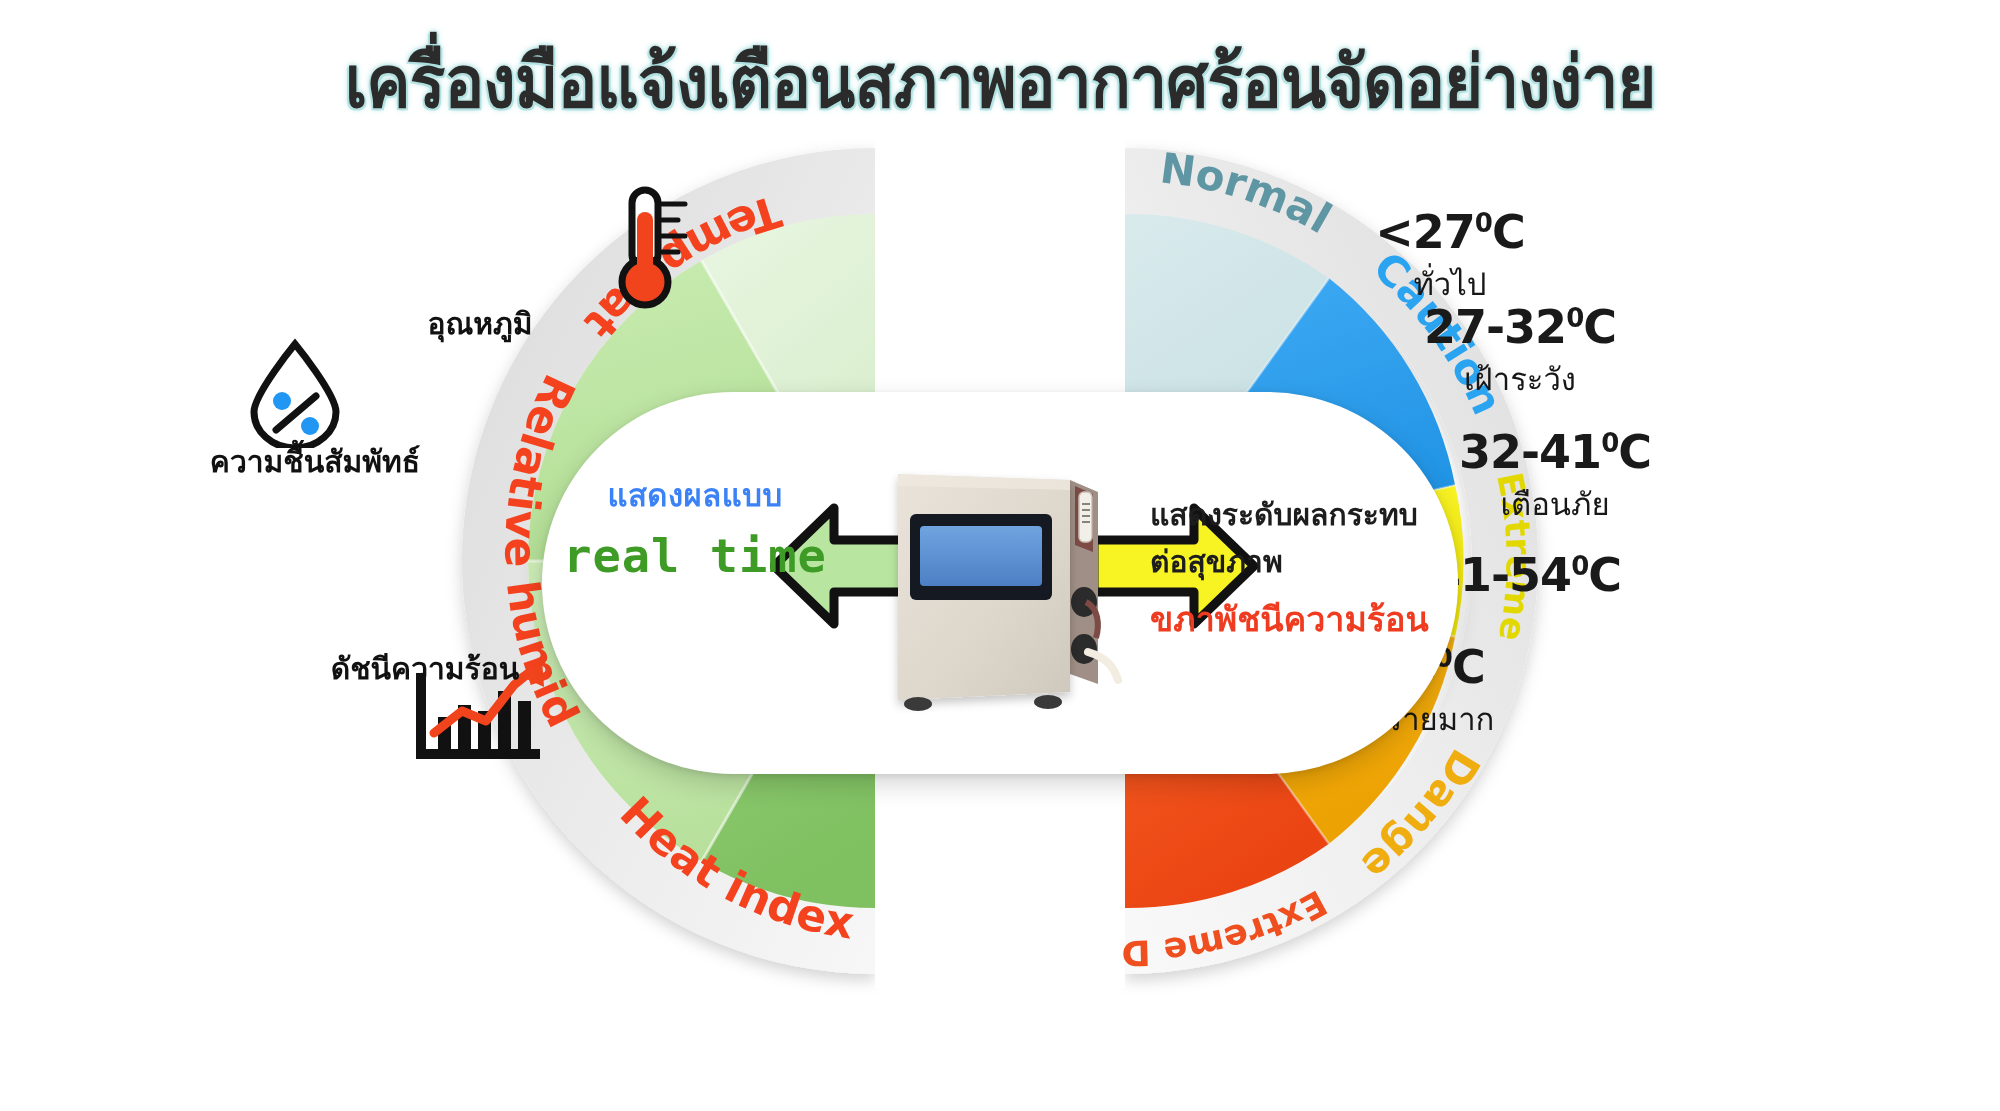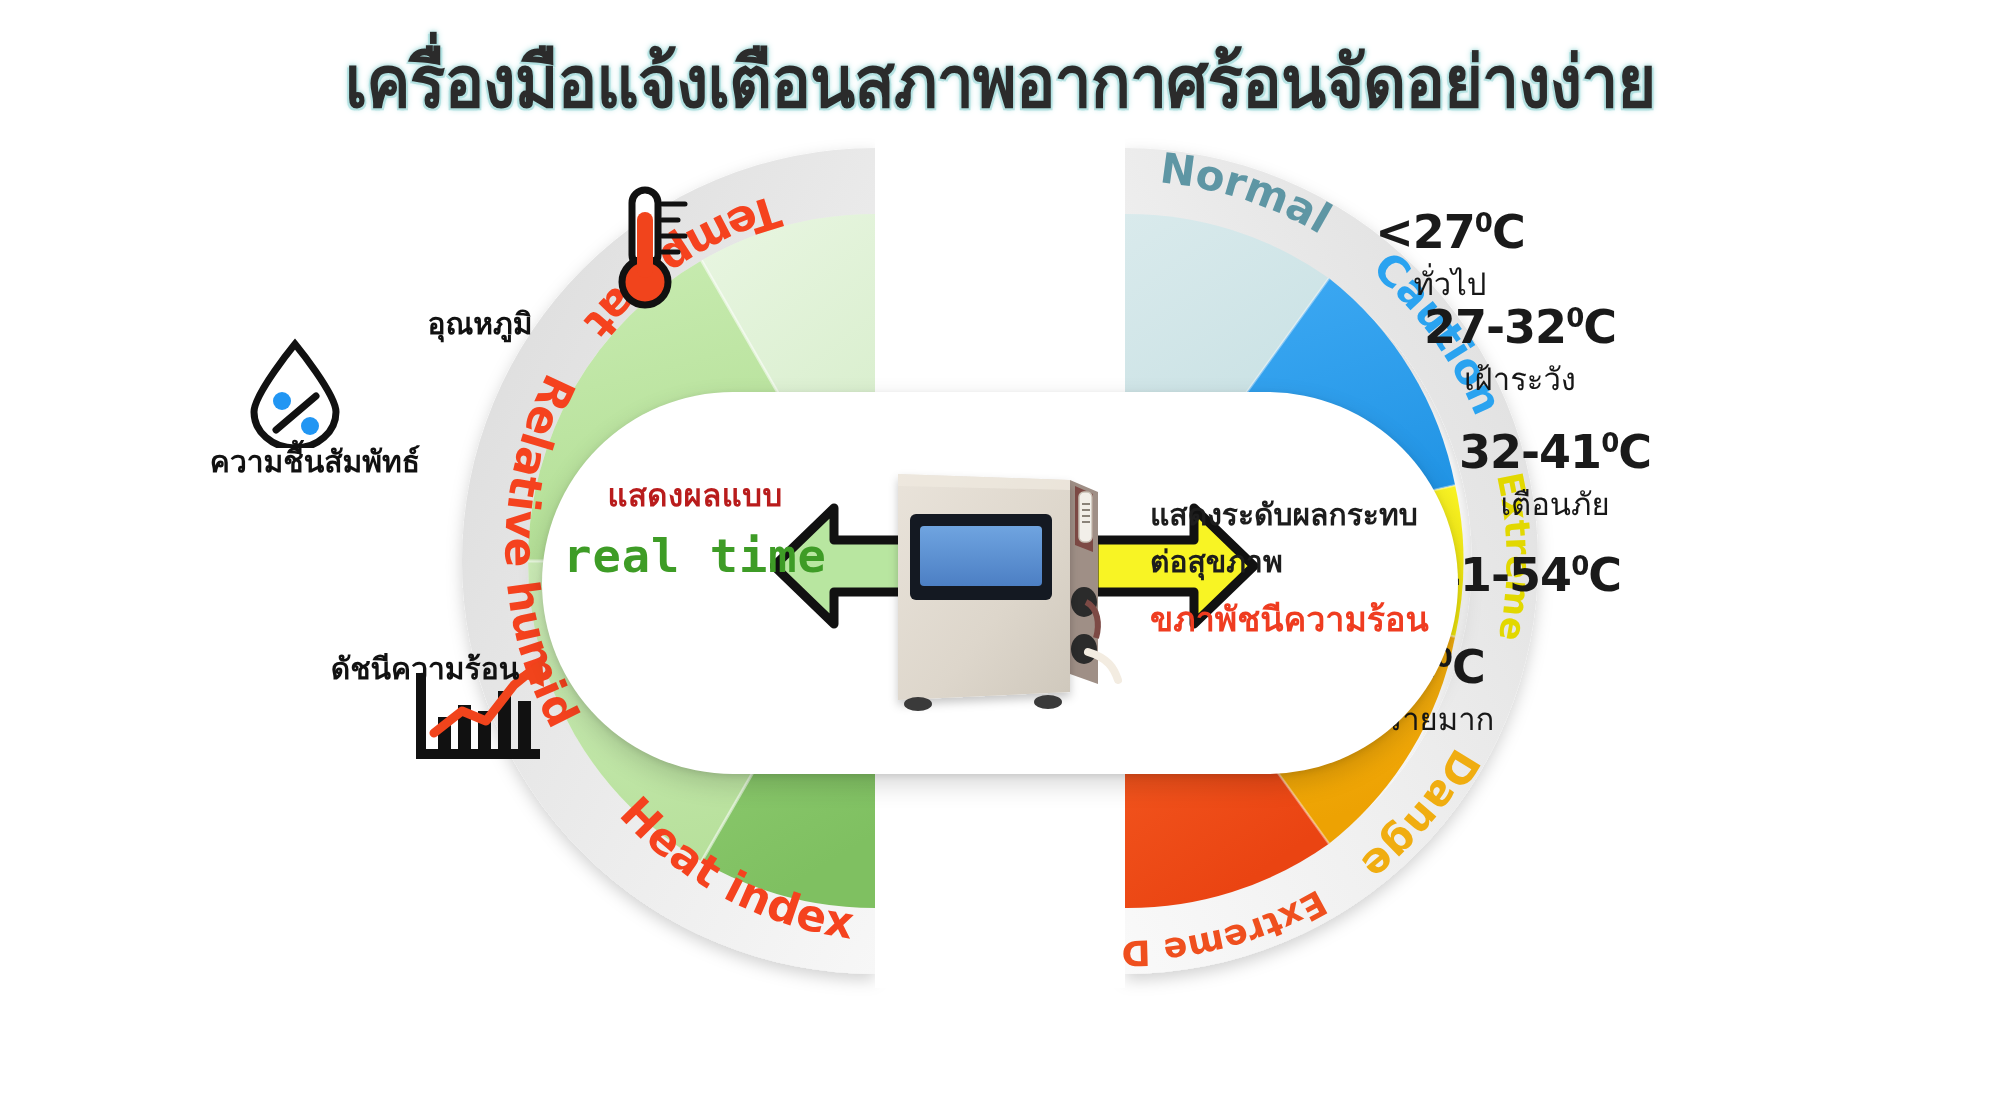--- a/index.html
+++ b/index.html
@@ -40,21 +40,21 @@
     border-radius: 191px;
     box-shadow: 0 10px 26px rgba(0,0,0,.16), 0 2px 6px rgba(0,0,0,.10);
     z-index: 6;
   }
 
   .cap-left {
     position:absolute; left:560px; top:470px; width:270px;
     text-align:center; z-index: 8;
   }
   .cap-left .l1 {
-    font-size: 31px; color:#b91c1c; font-weight:600; letter-spacing:.5px;
+    font-size: 31px; color:#3b82f6; font-weight:600; letter-spacing:.5px;
   }
   .cap-left .l2 {
     margin-top: 8px;
     font-family: "DejaVu Sans Mono", "Liberation Mono", monospace;
     font-size: 47px; font-weight: 700; color: #3e9c26; letter-spacing: 1px;
   }
 
   .cap-right {
     position:absolute; left:1150px; top:492px; width:360px;
     text-align:left; z-index: 8; line-height: 1.55;

